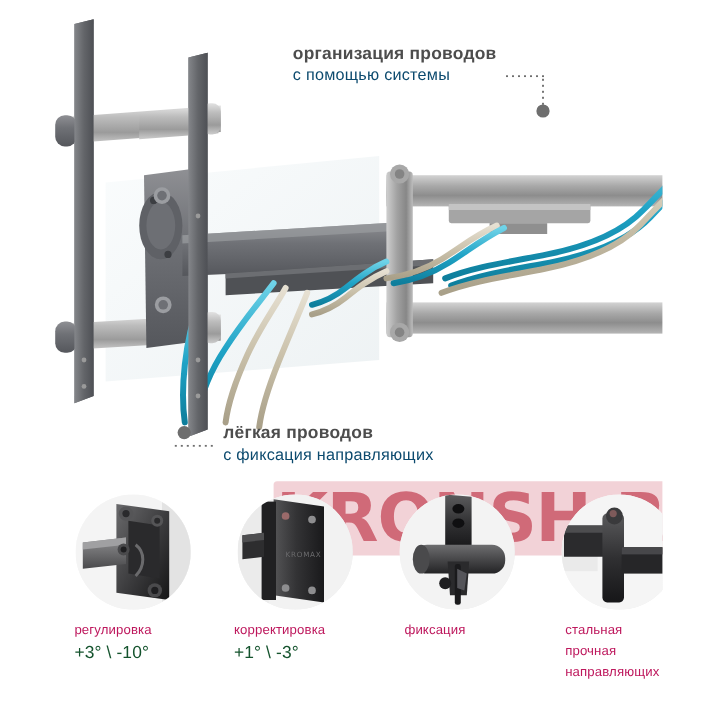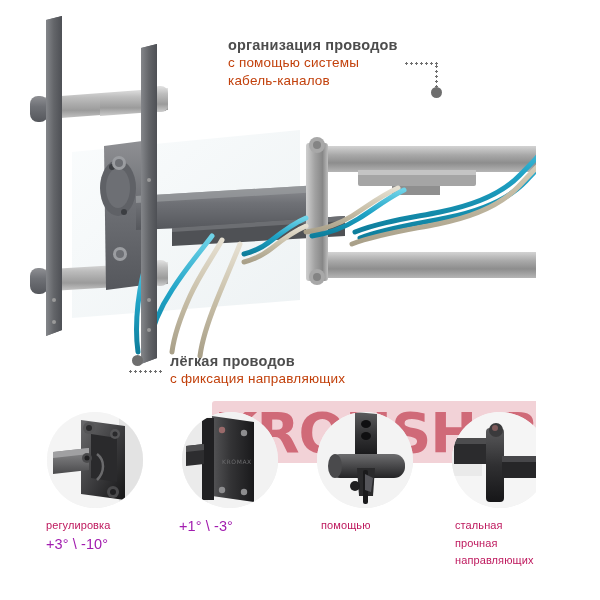--- a/index.html
+++ b/index.html
@@ -3,21 +3,21 @@
 <meta charset="utf-8">
 <style>
   html,body{margin:0;padding:0;}
   body{
     width:600px;height:600px;
     background:#ffffff;
     font-family:"Liberation Sans","DejaVu Sans",sans-serif;
     overflow:hidden;
     position:relative;
   }
-  .stage{position:absolute;left:0;top:0;width:536px;height:600px;overflow:hidden;}
+  .stage{position:absolute;left:16px;top:0;width:536px;height:600px;overflow:hidden;}
 
   
   .watermark{
     position:absolute;
     left:212px; top:401px;
     width:368px; height:62px;
     background:#f2d2d7;
     border-radius:3px;
     z-index:2;
   }
@@ -42,21 +42,21 @@
     font-size:14.5px;
     font-weight:bold;
     color:#4d4d4d;
     letter-spacing:0.2px;
     line-height:18px;
     white-space:nowrap;
   }
   .callout .sub{
     font-size:13.5px;
     font-weight:normal;
-    color:#c2410c;
+    color:#0c4a6e;
     letter-spacing:0.2px;
     line-height:17.5px;
     white-space:nowrap;
   }
 
   #callout-cable{left:228px;top:36px;}
   #callout-mount{left:170px;top:352px;}
 
   
   .leader{position:absolute;z-index:6;}
@@ -93,21 +93,21 @@
 
   .caption{position:absolute;width:132px;}
   .caption .line{
     font-size:11px;
     color:#be185d;
     line-height:17.5px;
     letter-spacing:0.1px;
   }
   .caption .angle{
     font-size:14.5px;
-    color:#a21caf;
+    color:#14532d;
     line-height:18.5px;
     letter-spacing:0.1px;
   }
 
   
   #product{position:absolute;left:0;top:0;width:600px;height:390px;z-index:4;}
 </style>
 </head>
 <body>
 
@@ -283,21 +283,20 @@
     <g>
       <path d="M46 20 L62 16 L62 330 L46 336 Z" fill="url(#gDarkV)"></path>
       <circle cx="54" cy="300" r="2" fill="#9a9a9a"></circle>
       <circle cx="54" cy="322" r="2" fill="#9a9a9a"></circle>
     </g>
   </svg>
 
   <div class="callout" id="callout-cable">
     <div class="title">организация проводов</div>
     <div class="sub">с помощью системы</div>
-    <div class="sub">кабель-каналов</div>
   </div>
   <div class="leader">
     <div class="dot-h" style="left:404px;top:62px;width:34px;"></div>
     <div class="dot-v" style="left:435px;top:64px;height:24px;"></div>
     <div class="bullet" style="left:431px;top:87px;"></div>
   </div>
 
   <div class="callout" id="callout-mount">
     <div class="title">лёгкая проводов</div>
     <div class="sub">с фиксация направляющих</div>
@@ -413,25 +412,26 @@
         <path d="M84 66 L90 66 L90 74 L84 74 Z" fill="#1e1e20"></path>
       </svg>
     </div>
 
     <div class="caption" style="left:46px;top:132px;">
       <div class="line">регулировка</div>
       <div class="angle">+3° \ -10°</div>
     </div>
 
     <div class="caption" style="left:179px;top:132px;width:140px;">
+      <div class="line">корректировка</div>
       <div class="angle">+1° \ -3°</div>
     </div>
 
     <div class="caption" style="left:321px;top:132px;width:140px;">
-      <div class="line">помощью</div>
+      <div class="line">фиксация</div>
     </div>
 
     <div class="caption" style="left:455px;top:132px;width:140px;">
       <div class="line">стальная</div>
       <div class="line">прочная</div>
       <div class="line">направляющих</div>
     </div>
 
   </div>
 

